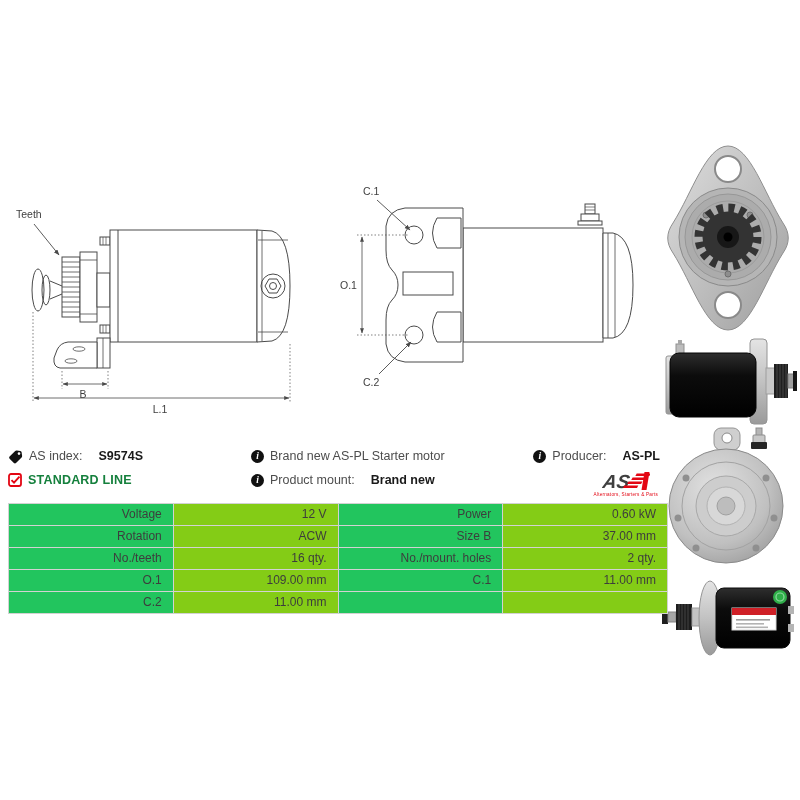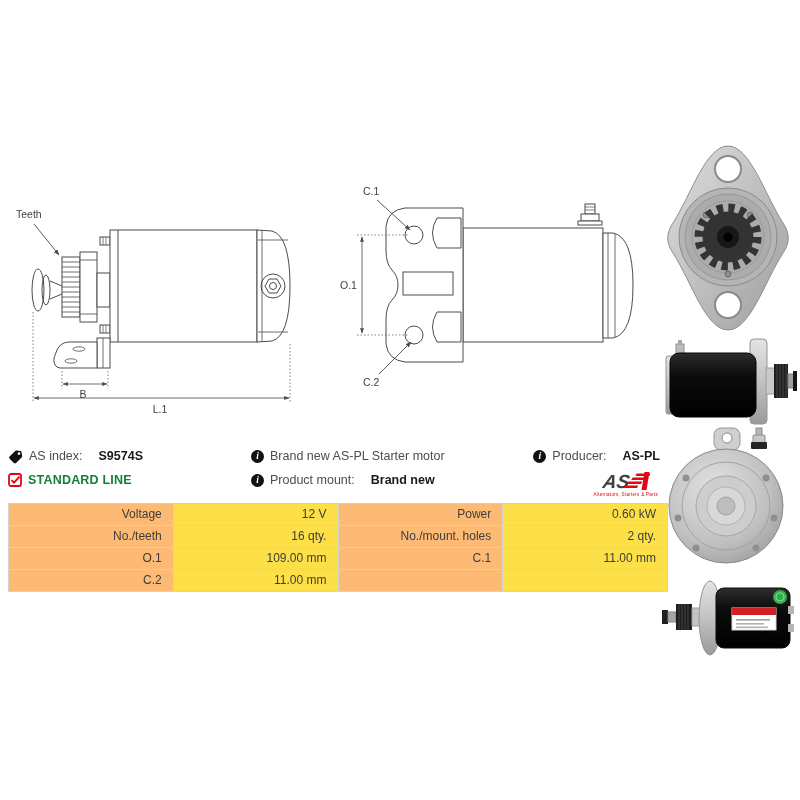--- a/index.html
+++ b/index.html
@@ -23,22 +23,22 @@
                font-family:"Liberation Serif", serif; }
   .col-right { display:flex; flex-direction:column; align-items:flex-end; text-align:right; }
   .as-logo-block { display:flex; flex-direction:column; align-items:center; margin-top:1px; margin-right:2px; }
   .as-logo-sub { font-size:4.6px; color:#e30613; letter-spacing:0.25px; margin-top:0.5px; white-space:nowrap; }
 
   
   table.spec { position:absolute; left:8px; top:503px; width:660px;
                border-collapse:collapse; table-layout:fixed; font-size:12px; color:#3d3d3d; }
   table.spec td { border:1px solid #d2d2d2; height:22px; padding:2px 11px 2px 8px;
                   text-align:right; vertical-align:middle; line-height:1.35; }
-  table.spec td.label { background:#fdba74; }
-  table.spec td.value { background:#fde047;margin-top:8px; }
+  table.spec td.label { background:#22c55e; }
+  table.spec td.value { background:#84cc16;margin-top:8px; }
   table.spec { border:1px solid #c3c3c3; }
 </style>
 </head>
 <body>
 
 <div class="page">
 
   <svg class="gallery-item" style="left:0;top:140px" width="310" height="285" viewBox="0 0 310 285">
     <defs>
       <marker id="ar1" markerWidth="7" markerHeight="6" refX="6" refY="2.5" orient="auto">
@@ -294,20 +294,26 @@
 
   <table class="spec">
     <tbody>
         <tr>
           <td class="label">Voltage</td>
           <td class="value">12 V</td>
           <td class="label">Power</td>
           <td class="value">0.60 kW</td>
         </tr>
         <tr>
+          <td class="label">Rotation</td>
+          <td class="value">ACW</td>
+          <td class="label">Size B</td>
+          <td class="value">37.00 mm</td>
+        </tr>
+        <tr>
           <td class="label">No./teeth</td>
           <td class="value">16 qty.</td>
           <td class="label">No./mount. holes</td>
           <td class="value">2 qty.</td>
         </tr>
         <tr>
           <td class="label">O.1</td>
           <td class="value">109.00 mm</td>
           <td class="label">C.1</td>
           <td class="value">11.00 mm</td>

